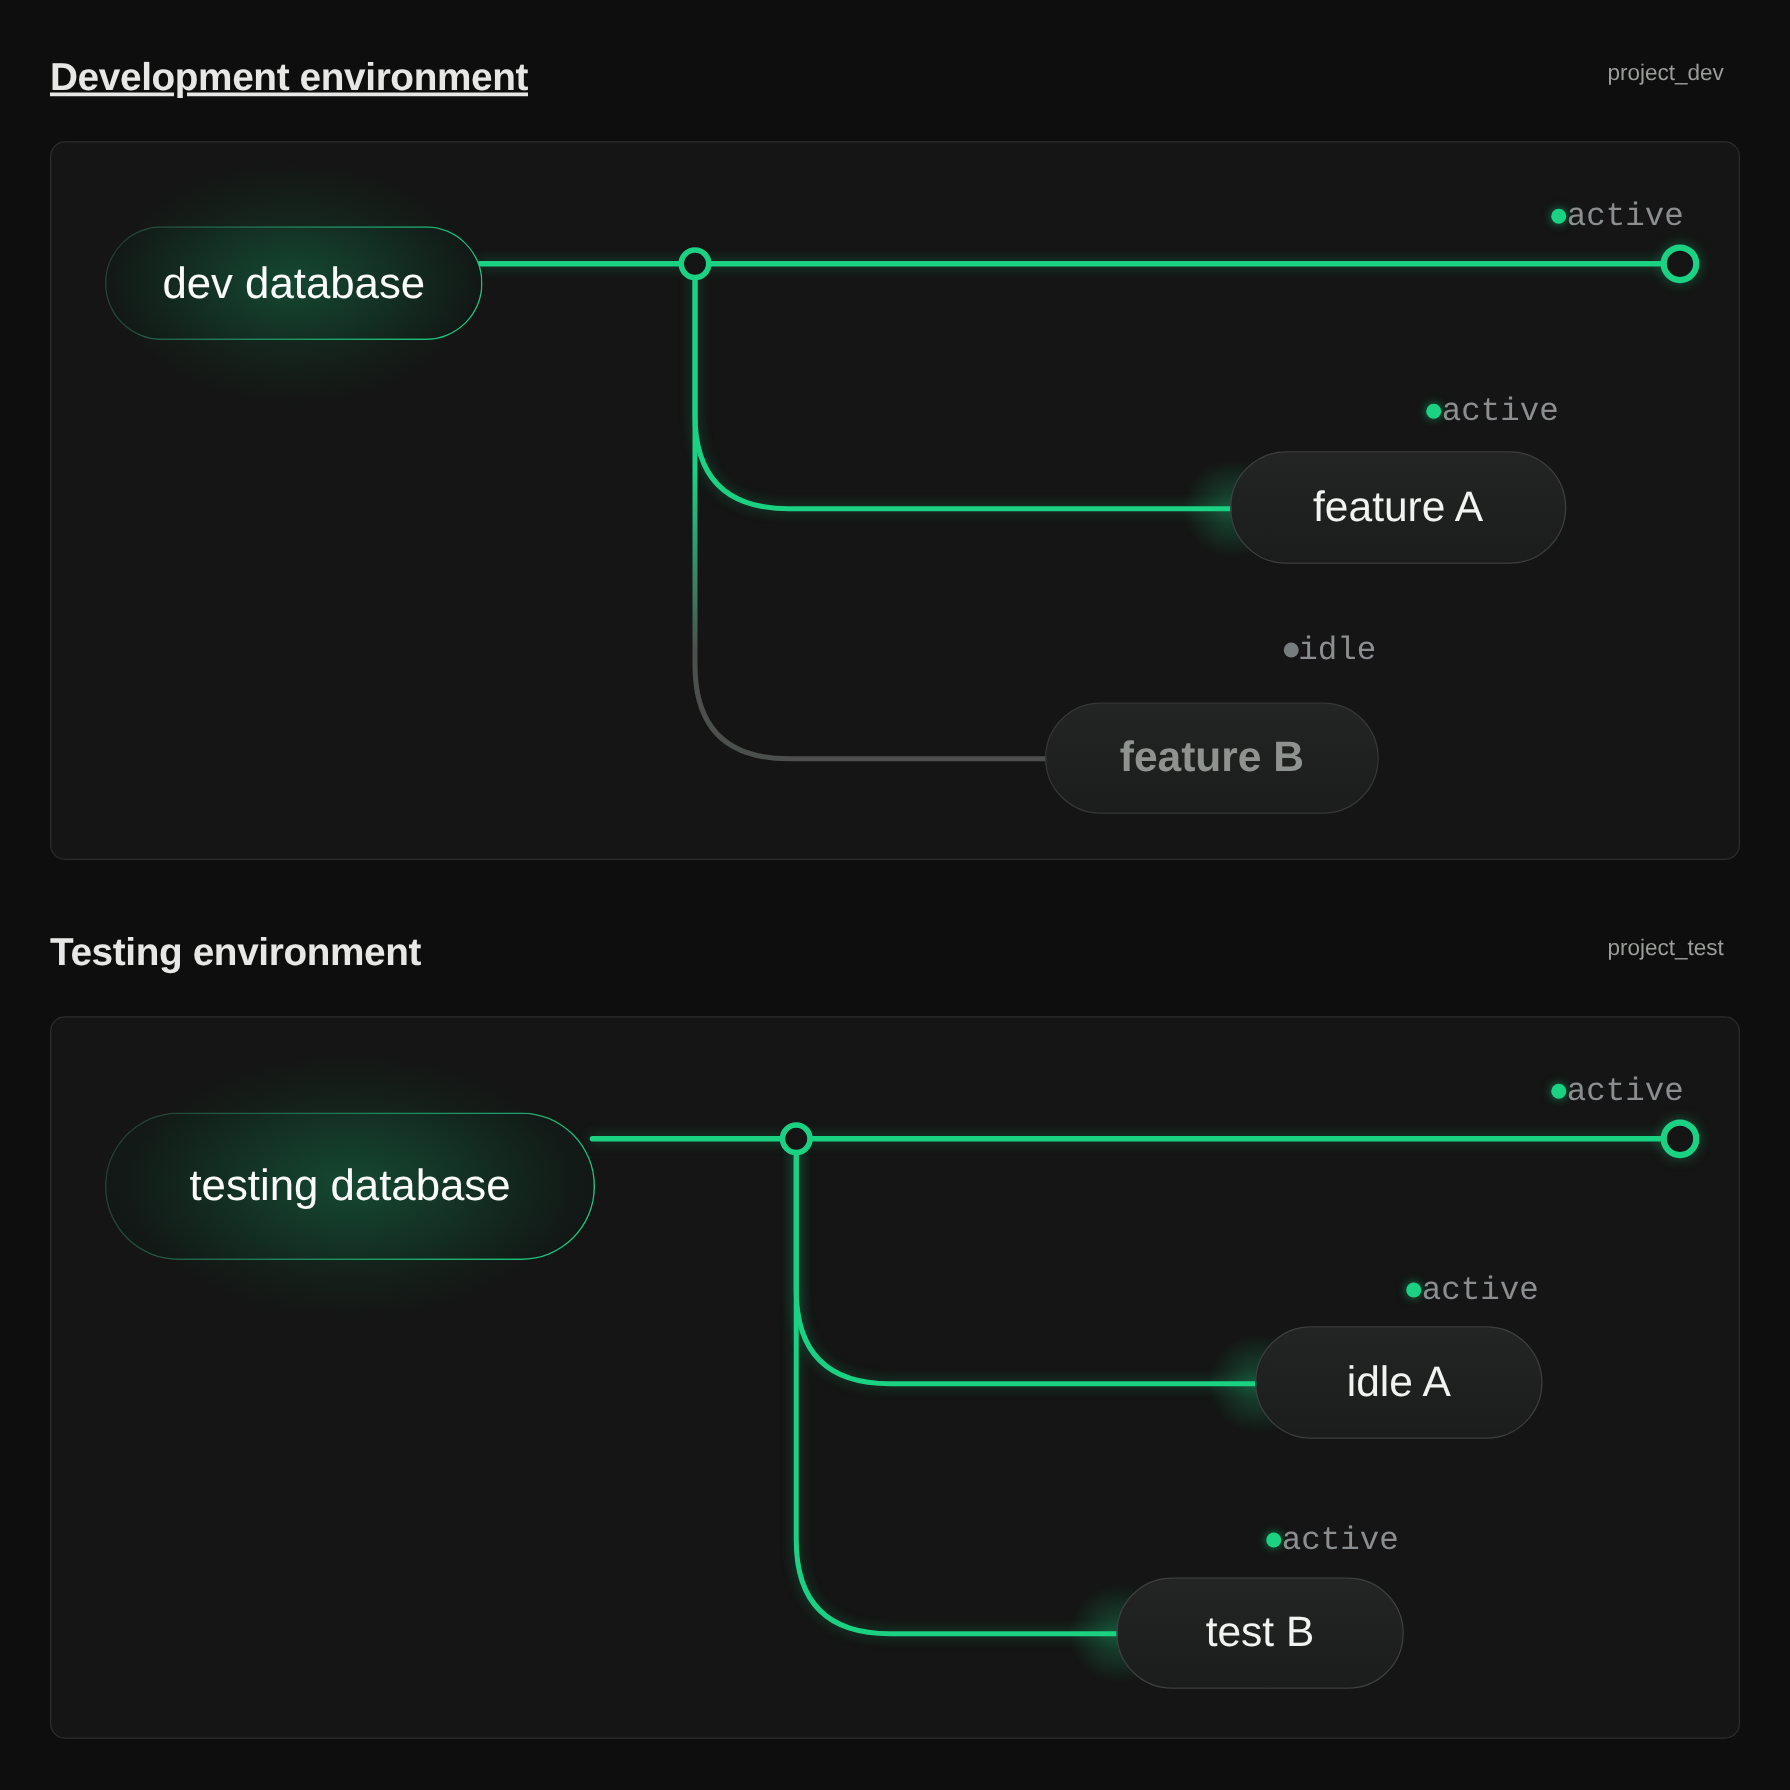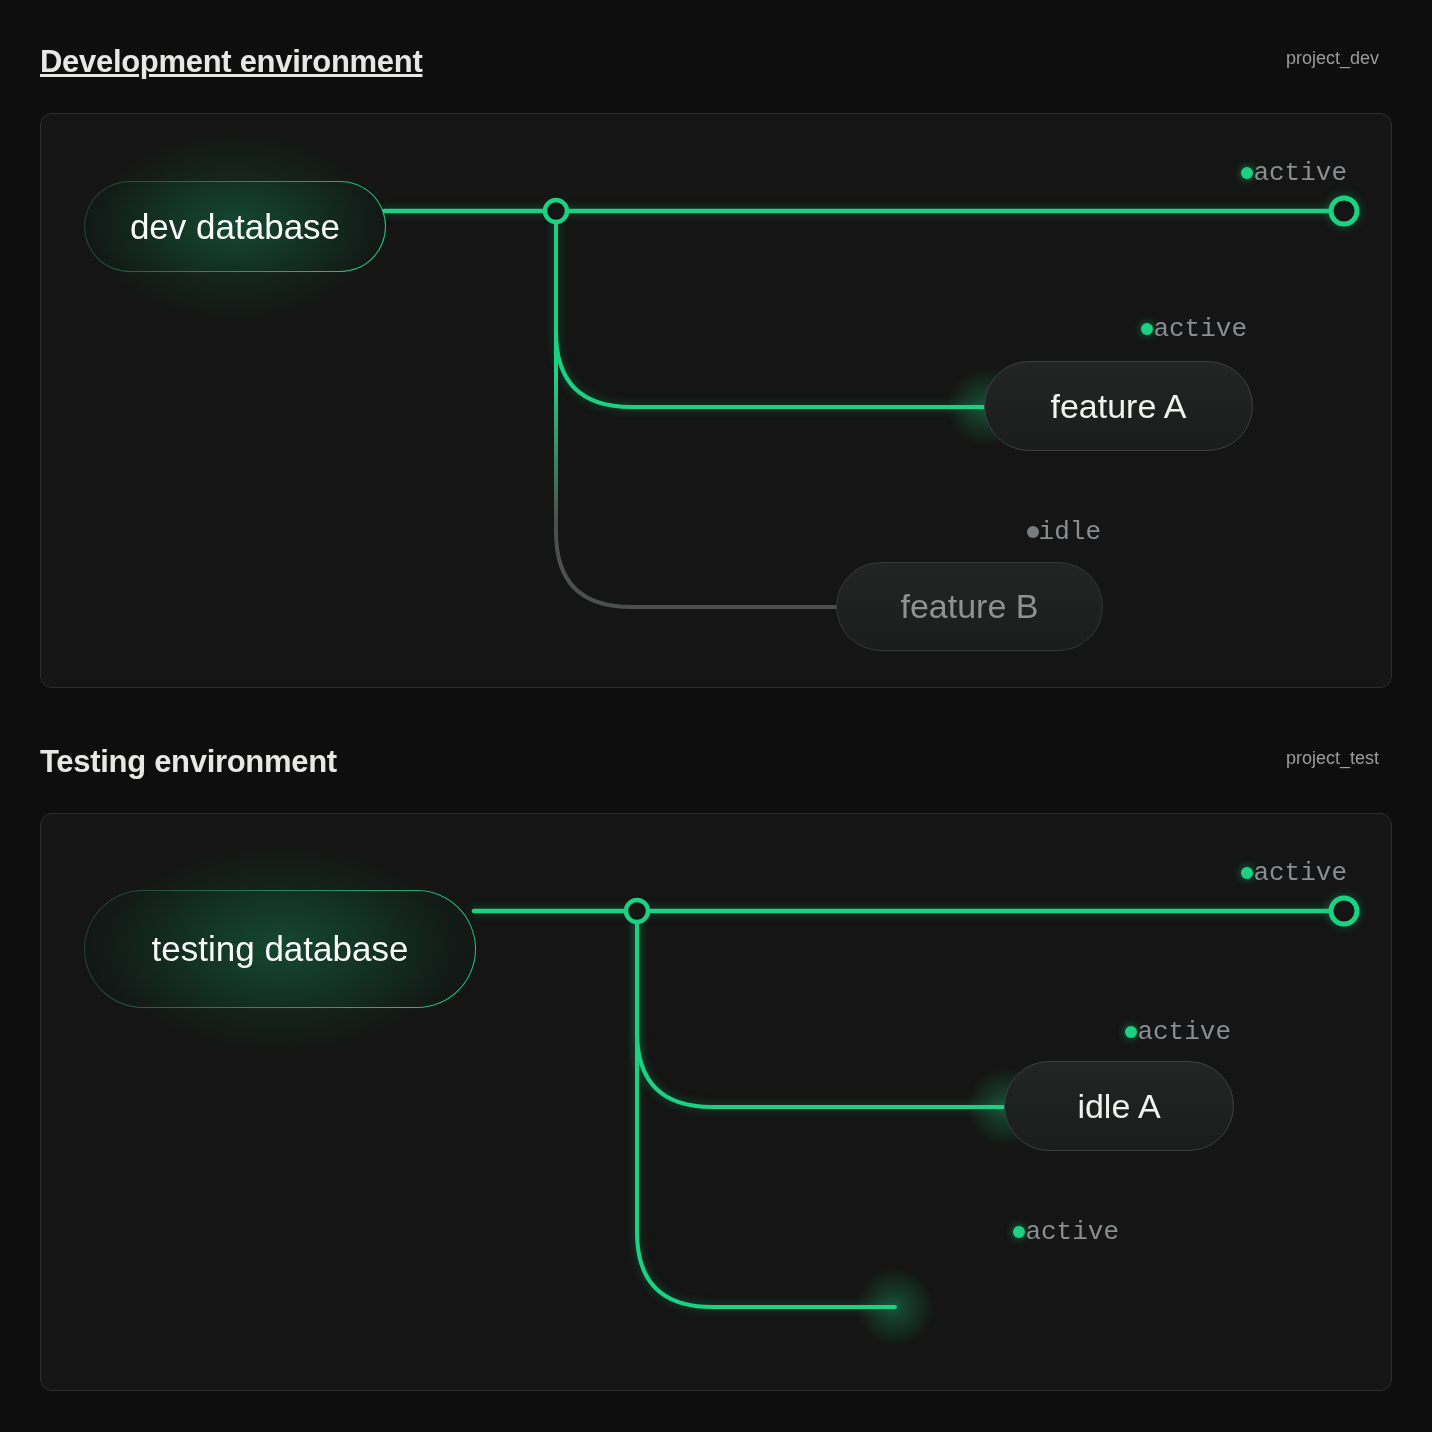--- a/index.html
+++ b/index.html
@@ -156,25 +156,25 @@
     </div>
 
     <div class="status" style="top:201px; right:144px;">
       <span class="dot glow"></span>
       <span class="txt">active</span>
     </div>
     <div class="branch-pill" style="left:943px; top:247px; width:269px; height:90px;">
       <span>feature A</span>
     </div>
 
-    <div class="status idle" style="top:404px; right:290px;">
+    <div class="status idle" style="top:392px; right:290px;">
       <span class="dot"></span>
       <span class="txt">idle</span>
     </div>
-    <div class="branch-pill idle" style="left:795px; top:448px; width:267px; height:89px;">
+    <div class="branch-pill idle" style="left:795px; top:448px; width:267px; height:89px;font-weight:bold;">
       <span>feature B</span>
     </div>
 
   </div>
 
   <div class="section-title" style="top:744px;">Testing environment</div>
   <div class="project-label" style="top:748px;">project_test</div>
 
   <div class="panel" style="top:813px; height:578px;">
 
@@ -203,16 +203,19 @@
       <span class="txt">active</span>
     </div>
     <div class="branch-pill" style="left:963px; top:247px; width:230px; height:90px;">
       <span>idle A</span>
     </div>
 
     <div class="status" style="top:404px; right:272px;">
       <span class="dot glow"></span>
       <span class="txt">active</span>
     </div>
+    <div class="branch-pill" style="left:852px; top:448px; width:230px; height:89px;">
+      <span>test B</span>
+    </div>
 
   </div>
 
 </div>
 
 </body></html>

